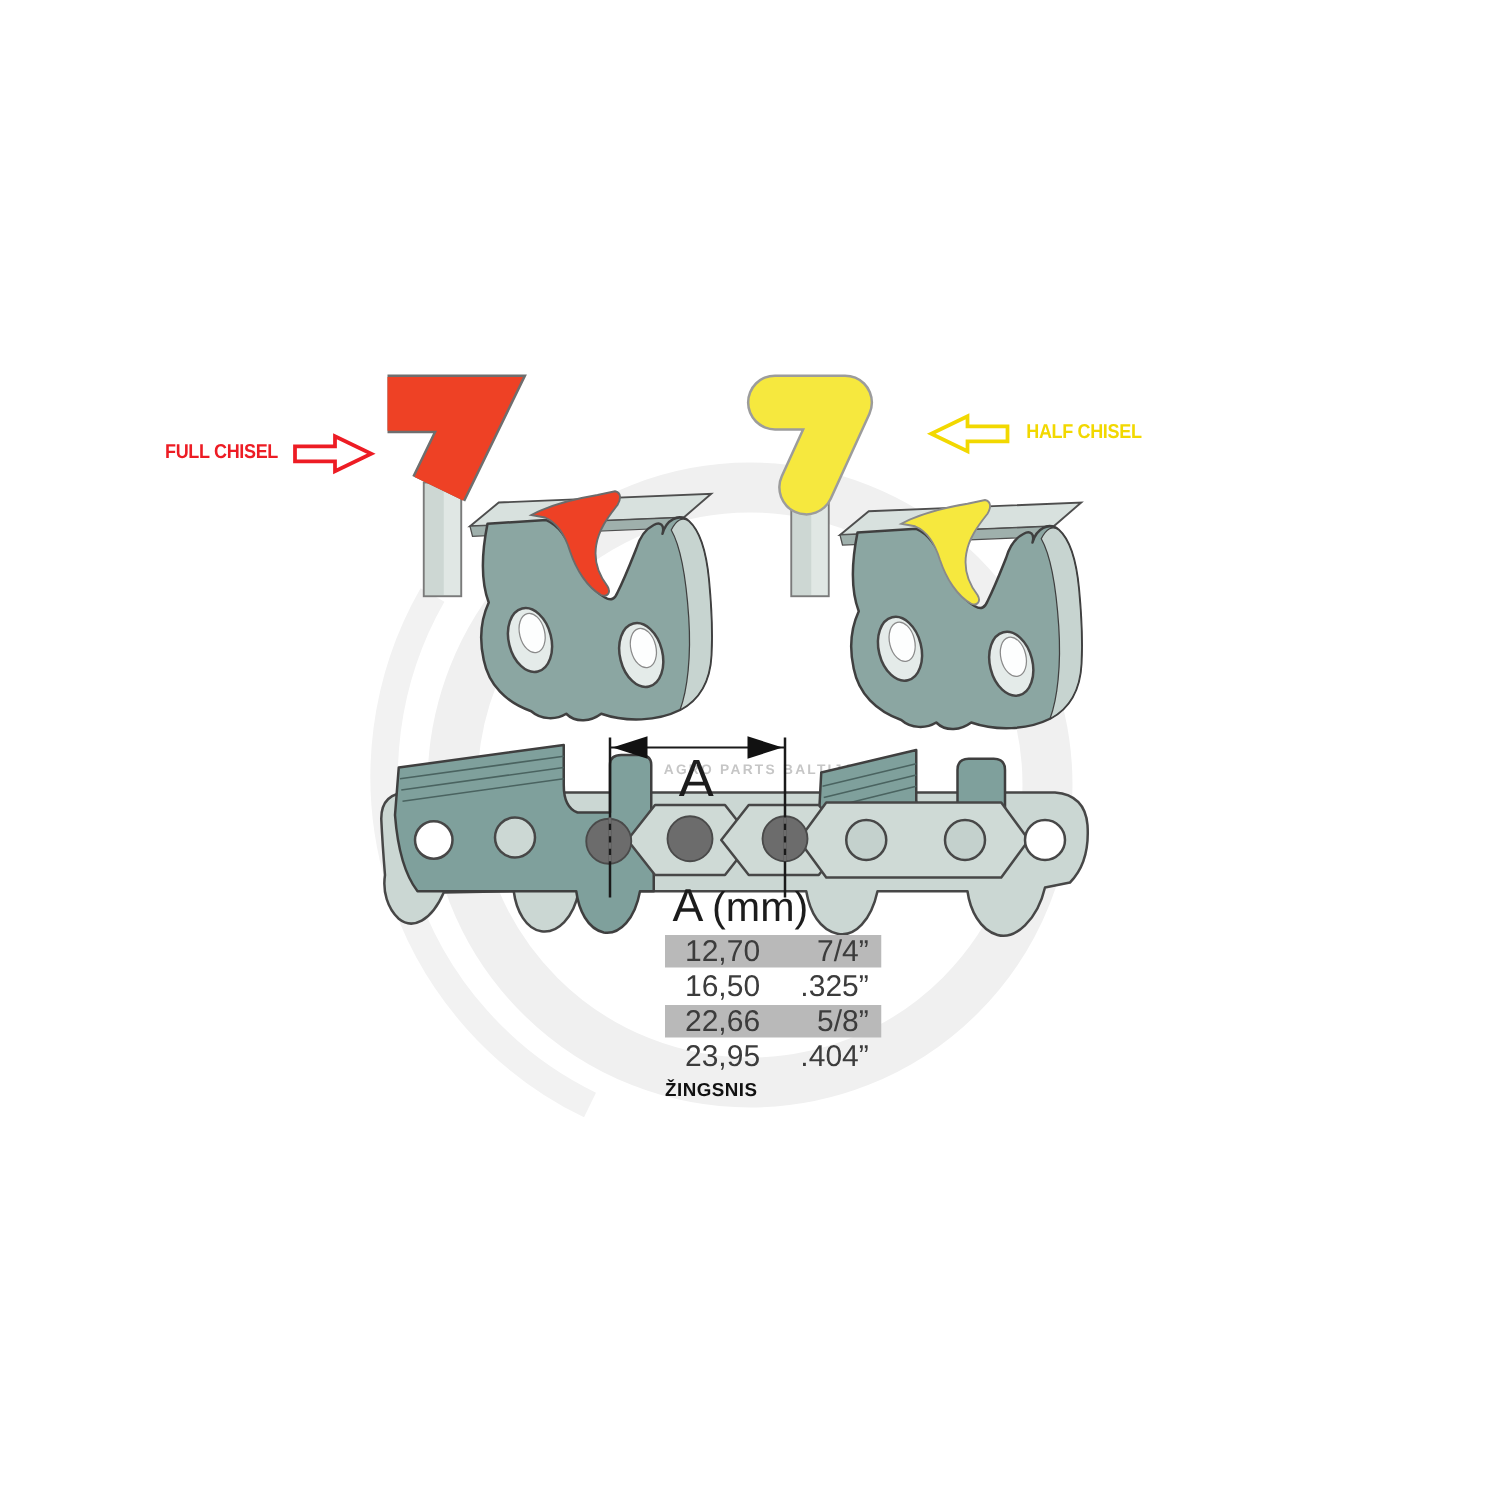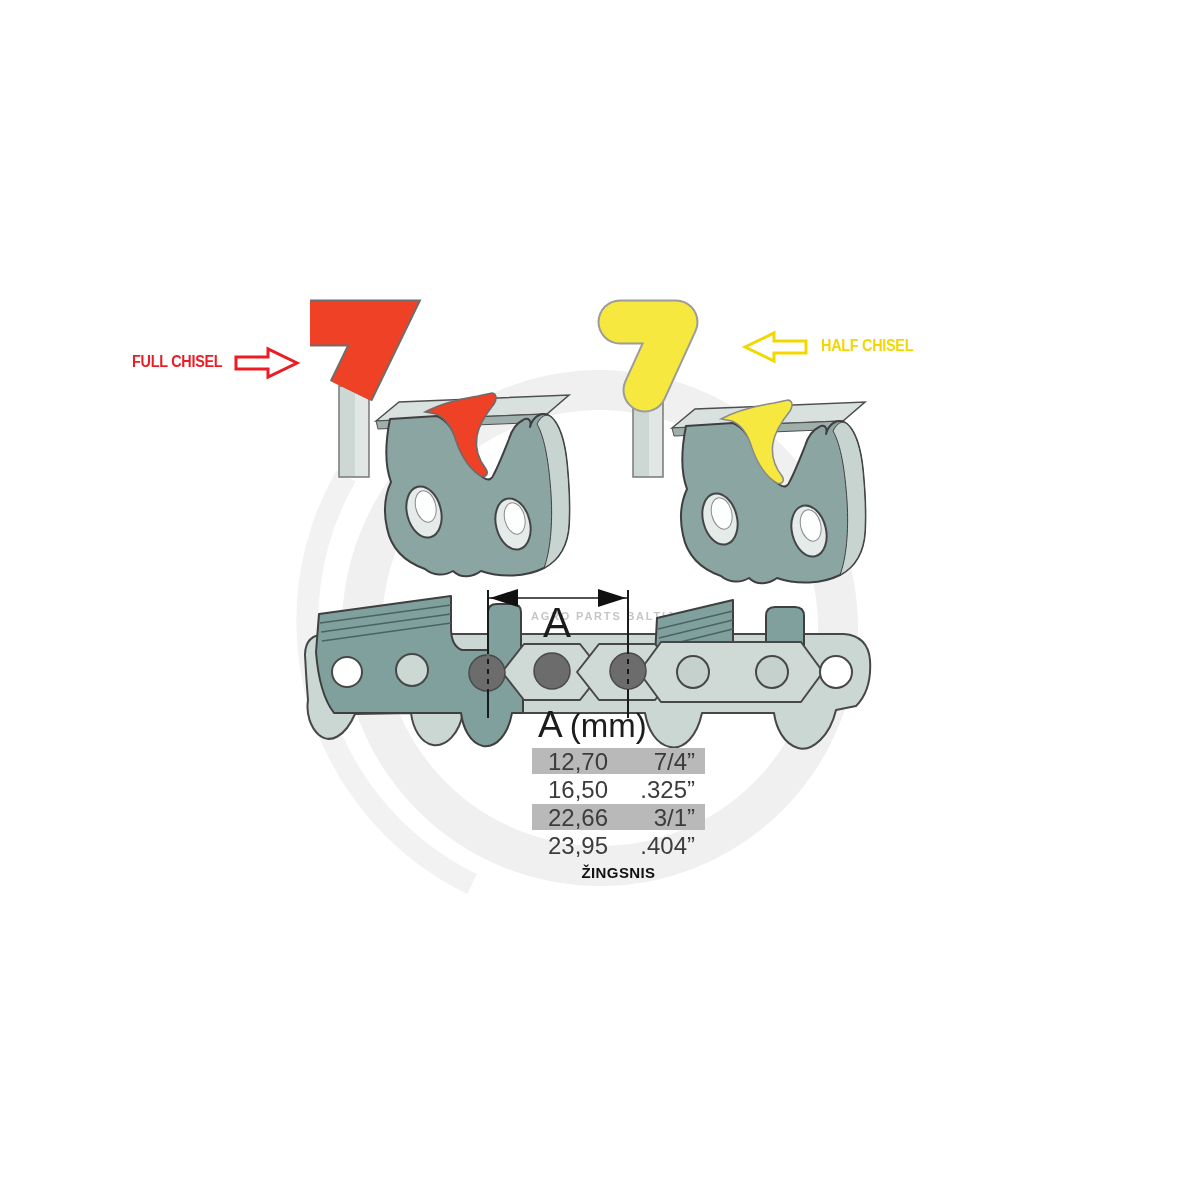--- a/index.html
+++ b/index.html
@@ -47,21 +47,21 @@
   .ptable .hdr{display:flex;align-items:baseline;gap:7px;margin:0 0 4px 6px;height:38px;}
   .ptable .hdr .big-a{font-size:37px;font-weight:500;line-height:38px;}
   .ptable .hdr .unit{font-size:33px;font-weight:400;}
   .trow{
     display:flex;height:26px;margin-bottom:2px;
     font-size:24px;color:#3c3c3c;padding:0 10px 0 16px;
   }
   .trow.hl{background:var(--row_highlight);}
   .trow .inch{margin-left:auto;}
   .caption{
-    position:absolute;left:532px;top:864px;width:173px;text-align:center;
+    position:absolute;left:532px;top:864px;width:173px;text-align:left;
     font-size:15px;font-weight:700;letter-spacing:0.4px;color:#111;z-index:4;
   }
   
   .c-red{stroke:var(--full_chisel_red);}
   .c-yellow{stroke:var(--half_chisel_yellow);}
   .f-red{fill:var(--full_chisel_red);}
   .f-yellow{fill:var(--half_chisel_yellow);}
   .a-red{stroke:var(--full_chisel_text);}
   .a-yellow{stroke:var(--half_chisel_text);}
 </style>
@@ -202,21 +202,21 @@
         <div class="trow hl">
           <span class="mm">12,70</span>
           <span class="inch">7/4”</span>
         </div>
         <div class="trow">
           <span class="mm">16,50</span>
           <span class="inch">.325”</span>
         </div>
         <div class="trow hl">
           <span class="mm">22,66</span>
-          <span class="inch">3/1”</span>
+          <span class="inch">5/8”</span>
         </div>
         <div class="trow">
           <span class="mm">23,95</span>
           <span class="inch">.404”</span>
         </div>
       </div>
   </div>
   <div class="caption">ŽINGSNIS</div>
 
 </div>

